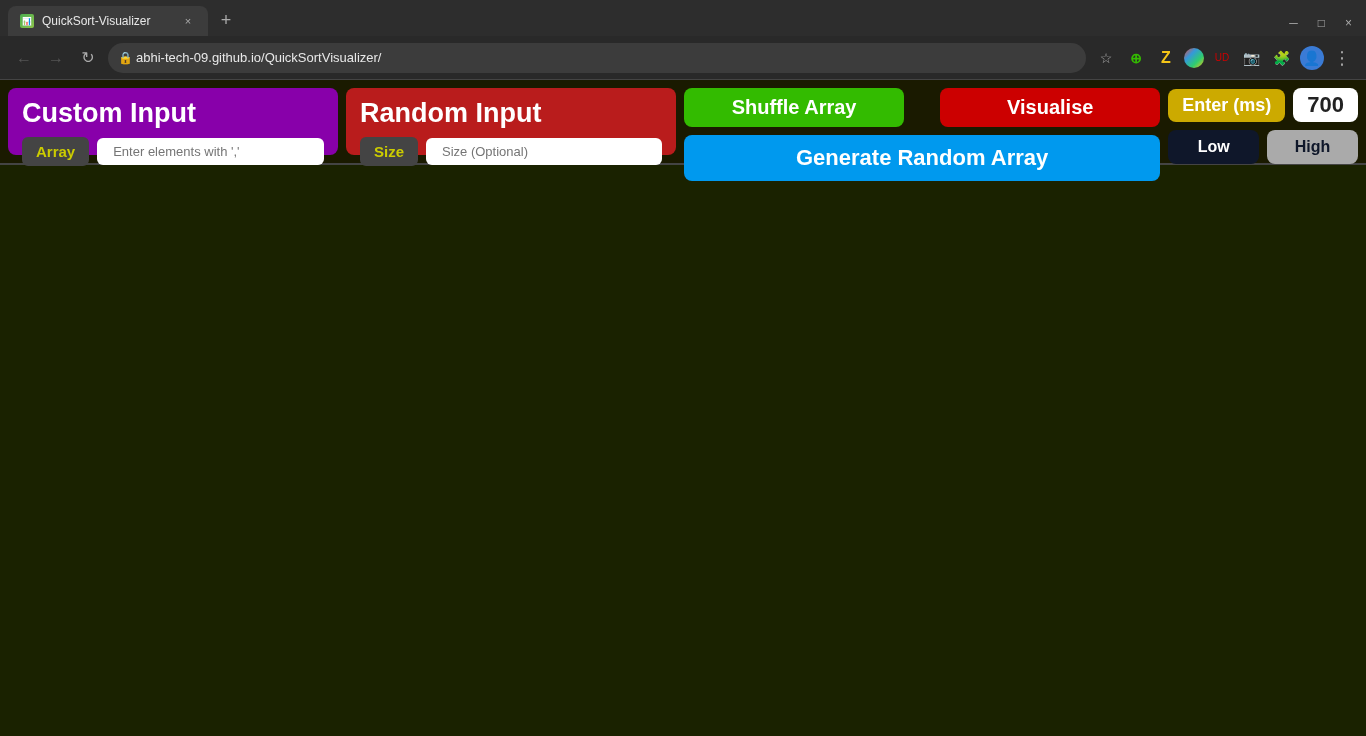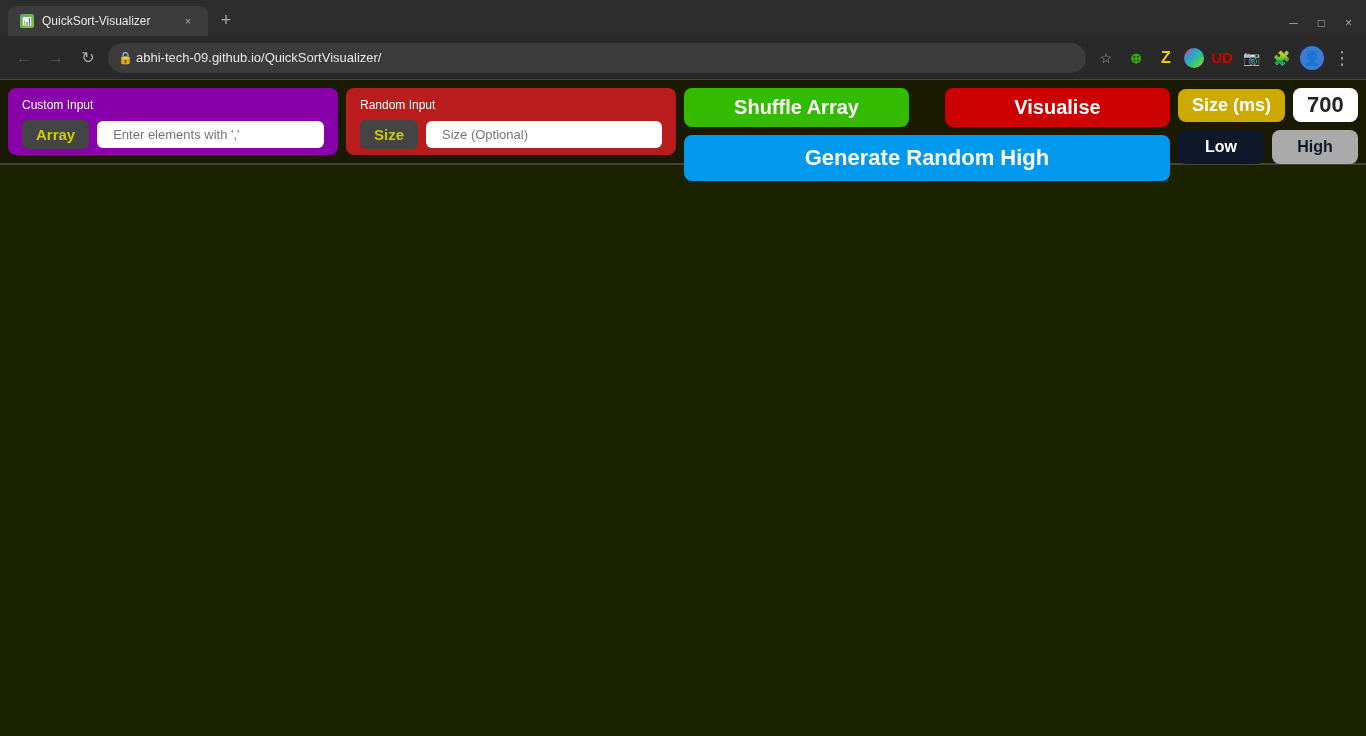--- a/index.html
+++ b/index.html
@@ -140,21 +140,21 @@
       height: 24px;
       border-radius: 50%;
       display: flex;
       align-items: center;
       justify-content: center;
       color: #aaa;
       font-size: 14px;
       cursor: pointer;
     }
     .toolbar-icon.yellow-z { color: #f5c518; font-weight: bold; font-size: 16px; }
-    .toolbar-icon.red-ud { color: #cc0000; font-size: 15px; font-weight: bold; }
+    .toolbar-icon.red-ud { color: #cc0000; font-size: 10px; font-weight: normal; }
 
     
     .page-content {
       background: #1a2200;
       flex: 1;
       position: relative;
     }
 
     
     .app-bar {
@@ -172,22 +172,22 @@
       background: #8800aa;
       border-radius: 8px;
       padding: 10px 14px;
       display: flex;
       flex-direction: column;
       gap: 8px;
       min-width: 330px;
     }
     .panel-title {
       color: white;
-      font-size: 12px;
-      font-weight: normal;
+      font-size: 27px;
+      font-weight: bold;
     }
     .input-row {
       display: flex;
       align-items: center;
       gap: 8px;
     }
     .label-btn {
       background: #444;
       color: #cccc00;
       font-weight: bold;
@@ -393,26 +393,26 @@
           <div class="label-btn">Size</div>
           <input class="text-input" type="text" placeholder="Size (Optional)" style="">
         </div>
       </div>
 
       <div class="action-panel">
         <div class="top-actions">
           <button class="shuffle-btn">Shuffle Array</button>
           <button class="visualise-btn">Visualise</button>
         </div>
-        <button class="generate-btn">Generate Random High</button>
+        <button class="generate-btn">Generate Random Array</button>
       </div>
 
       <div class="speed-panel">
         <div class="speed-label-row">
-          <div class="speed-label">Size (ms)</div>
+          <div class="speed-label">Enter (ms)</div>
           <div class="speed-value">700</div>
         </div>
         <div class="speed-btns">
           <button class="speed-low-btn">Low</button>
           <button class="speed-high-btn">High</button>
         </div>
       </div>
 
     </div>
 

